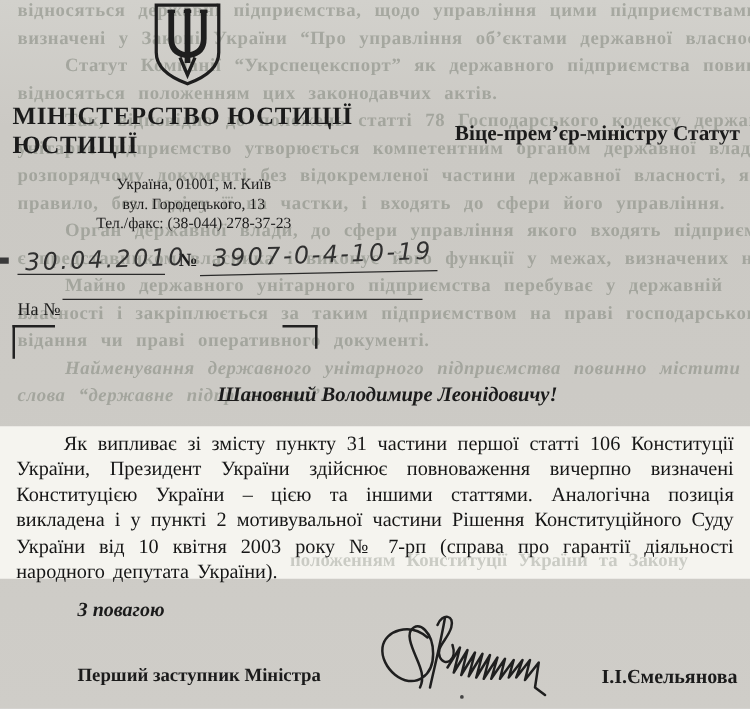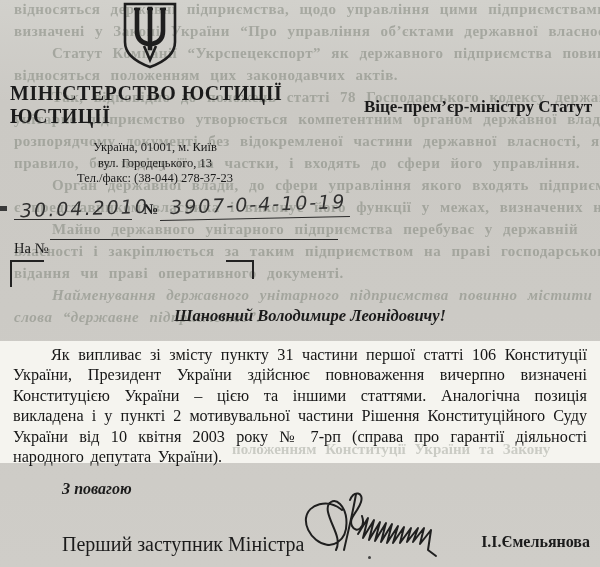--- a/index.html
+++ b/index.html
@@ -62,21 +62,21 @@
     position:absolute;left:0;top:306px;width:620px;z-index:3;
     text-align:center;font-weight:bold;font-style:italic;font-size:16.5px;
   }
   .white-band{position:absolute;left:0;top:341px;width:600px;height:122px;background:#f5f4ef;z-index:2;}
   .body-text{
     position:absolute;left:13px;top:345px;width:574px;z-index:3;
     font-size:16.2px;line-height:20.4px;text-align:justify;text-indent:38px;
     word-spacing:2.5px;color:#161616;
   }
   .closing{position:absolute;left:62px;top:480px;z-index:3;font-weight:bold;font-style:italic;font-size:16px;}
-  .signer-title{position:absolute;left:62px;top:533px;z-index:3;font-weight:normal;font-size:20px;}
+  .signer-title{position:absolute;left:62px;top:533px;z-index:3;font-weight:bold;font-size:15px;}
   .signer-name{position:absolute;right:10px;top:533px;z-index:5;font-weight:bold;font-size:16px;}
   .signature{position:absolute;left:298px;top:486px;z-index:5;}
   
   .speck1{position:absolute;left:0;top:206px;width:7px;height:5px;background:#3a3a3a;z-index:2;}
   .speck2{position:absolute;left:368px;top:556px;width:3px;height:3px;border-radius:50%;background:#444;z-index:2;}
 </style>
 </head>
 <body>
 
 <div class="page">

